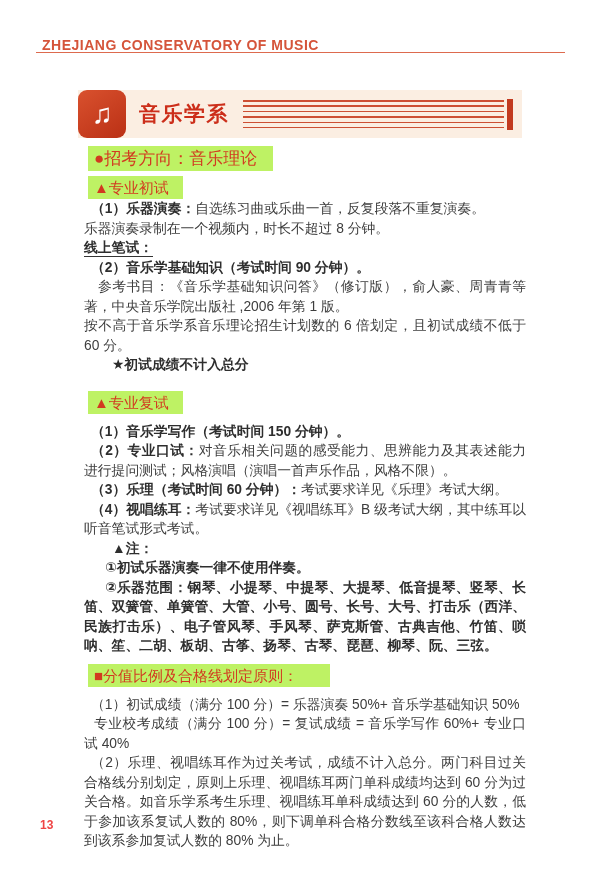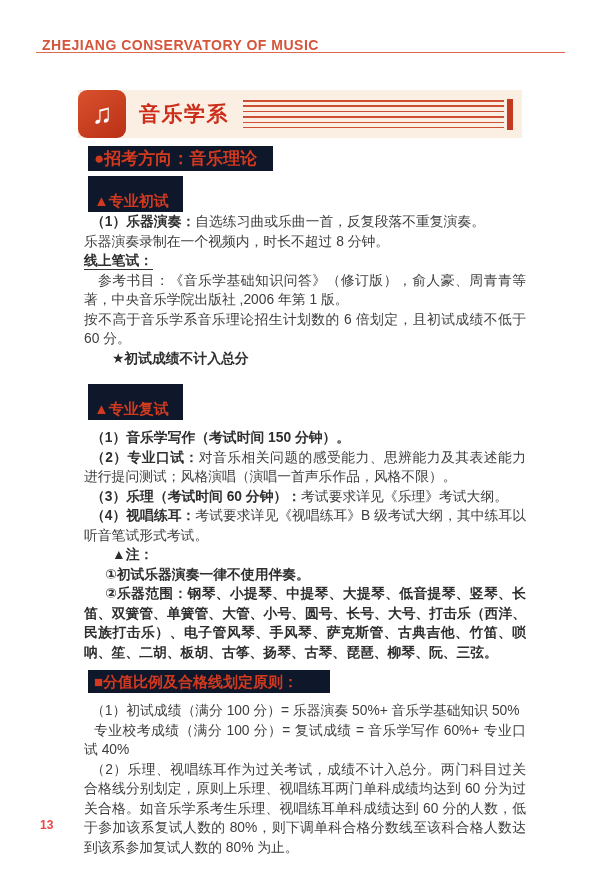--- a/index.html
+++ b/index.html
@@ -43,26 +43,26 @@
   }
   
   .content{
     position:absolute;left:84px;top:146px;width:442px;
     font-size:13.8px;line-height:19.5px;
   }
   .content p{margin:0;text-align:justify;}
   .content .b{font-weight:700;color:#2e2e2e;}
   .content .u{border-bottom:1.5px solid #333333;padding-bottom:1px;}
   .h1 span,.h2 span,.h3 span{
-    display:inline-block;background:#0f172a;color:#d23a20;font-weight:700;text-align:right;
+    display:inline-block;background:#bef264;color:#d23a20;font-weight:400;text-align:right;
   }
   .h1{margin-left:4px;}
   .h1 span{font-size:17px;line-height:17px;padding:4px 16px 4px 6px;}
   .h2{margin-left:4px;}
-  .h2 span{font-size:15px;line-height:15px;padding:17px 14px 4px 6px;}
+  .h2 span{font-size:15px;line-height:15px;padding:4px 14px 4px 6px;}
   .h3{margin-left:4px;}
   .h3 span{font-size:15px;line-height:15px;padding:4px 32px 4px 6px;}
   
   .page-number{
     position:absolute;left:40px;top:818px;
     font-size:12px;font-weight:700;color:#ef4444;
   }
 </style>
 </head>
 <body>
@@ -76,20 +76,21 @@
   <div class="staff-lines"></div>
   <div class="staff-bar"></div>
 </div>
 
 <div class="content">
     <div class="h1"><span>●招考方向：音乐理论</span></div>
     <div class="h2" style="margin-top: 5px;"><span>▲专业初试</span></div>
     <p style="text-indent: 7px;"><span class="b">（1）乐器演奏：</span><span>自选练习曲或乐曲一首，反复段落不重复演奏。</span></p>
     <p><span>乐器演奏录制在一个视频内，时长不超过 8 分钟。</span></p>
     <p><span class="b u">线上笔试：</span></p>
+    <p style="text-indent: 7px;"><span class="b">（2）音乐学基础知识（考试时间 90 分钟）。</span></p>
     <p style="text-indent: 14px;"><span>参考书目：《音乐学基础知识问答》（修订版），俞人豪、周青青等著，中央音乐学院出版社 ,2006 年第 1 版。</span></p>
     <p><span>按不高于音乐学系音乐理论招生计划数的 6 倍划定，且初试成绩不低于 60 分。</span></p>
     <p style="text-indent: 28px;"><span class="b">★初试成绩不计入总分</span></p>
     <div class="h2" style="margin-top: 16px;"><span>▲专业复试</span></div>
     <p style="text-indent: 7px; margin-top: 8px;"><span class="b">（1）音乐学写作（考试时间 150 分钟）。</span></p>
     <p style="text-indent: 7px;"><span class="b">（2）专业口试：</span><span>对音乐相关问题的感受能力、思辨能力及其表述能力进行提问测试；风格演唱（演唱一首声乐作品，风格不限）。</span></p>
     <p style="text-indent: 7px;"><span class="b">（3）乐理（考试时间 60 分钟）：</span><span>考试要求详见《乐理》考试大纲。</span></p>
     <p style="text-indent: 7px;"><span class="b">（4）视唱练耳：</span><span>考试要求详见《视唱练耳》B 级考试大纲，其中练耳以听音笔试形式考试。</span></p>
     <p style="text-indent: 28px;"><span class="b">▲注：</span></p>
     <p style="text-indent: 21px;"><span class="b">①初试乐器演奏一律不使用伴奏。</span></p>

